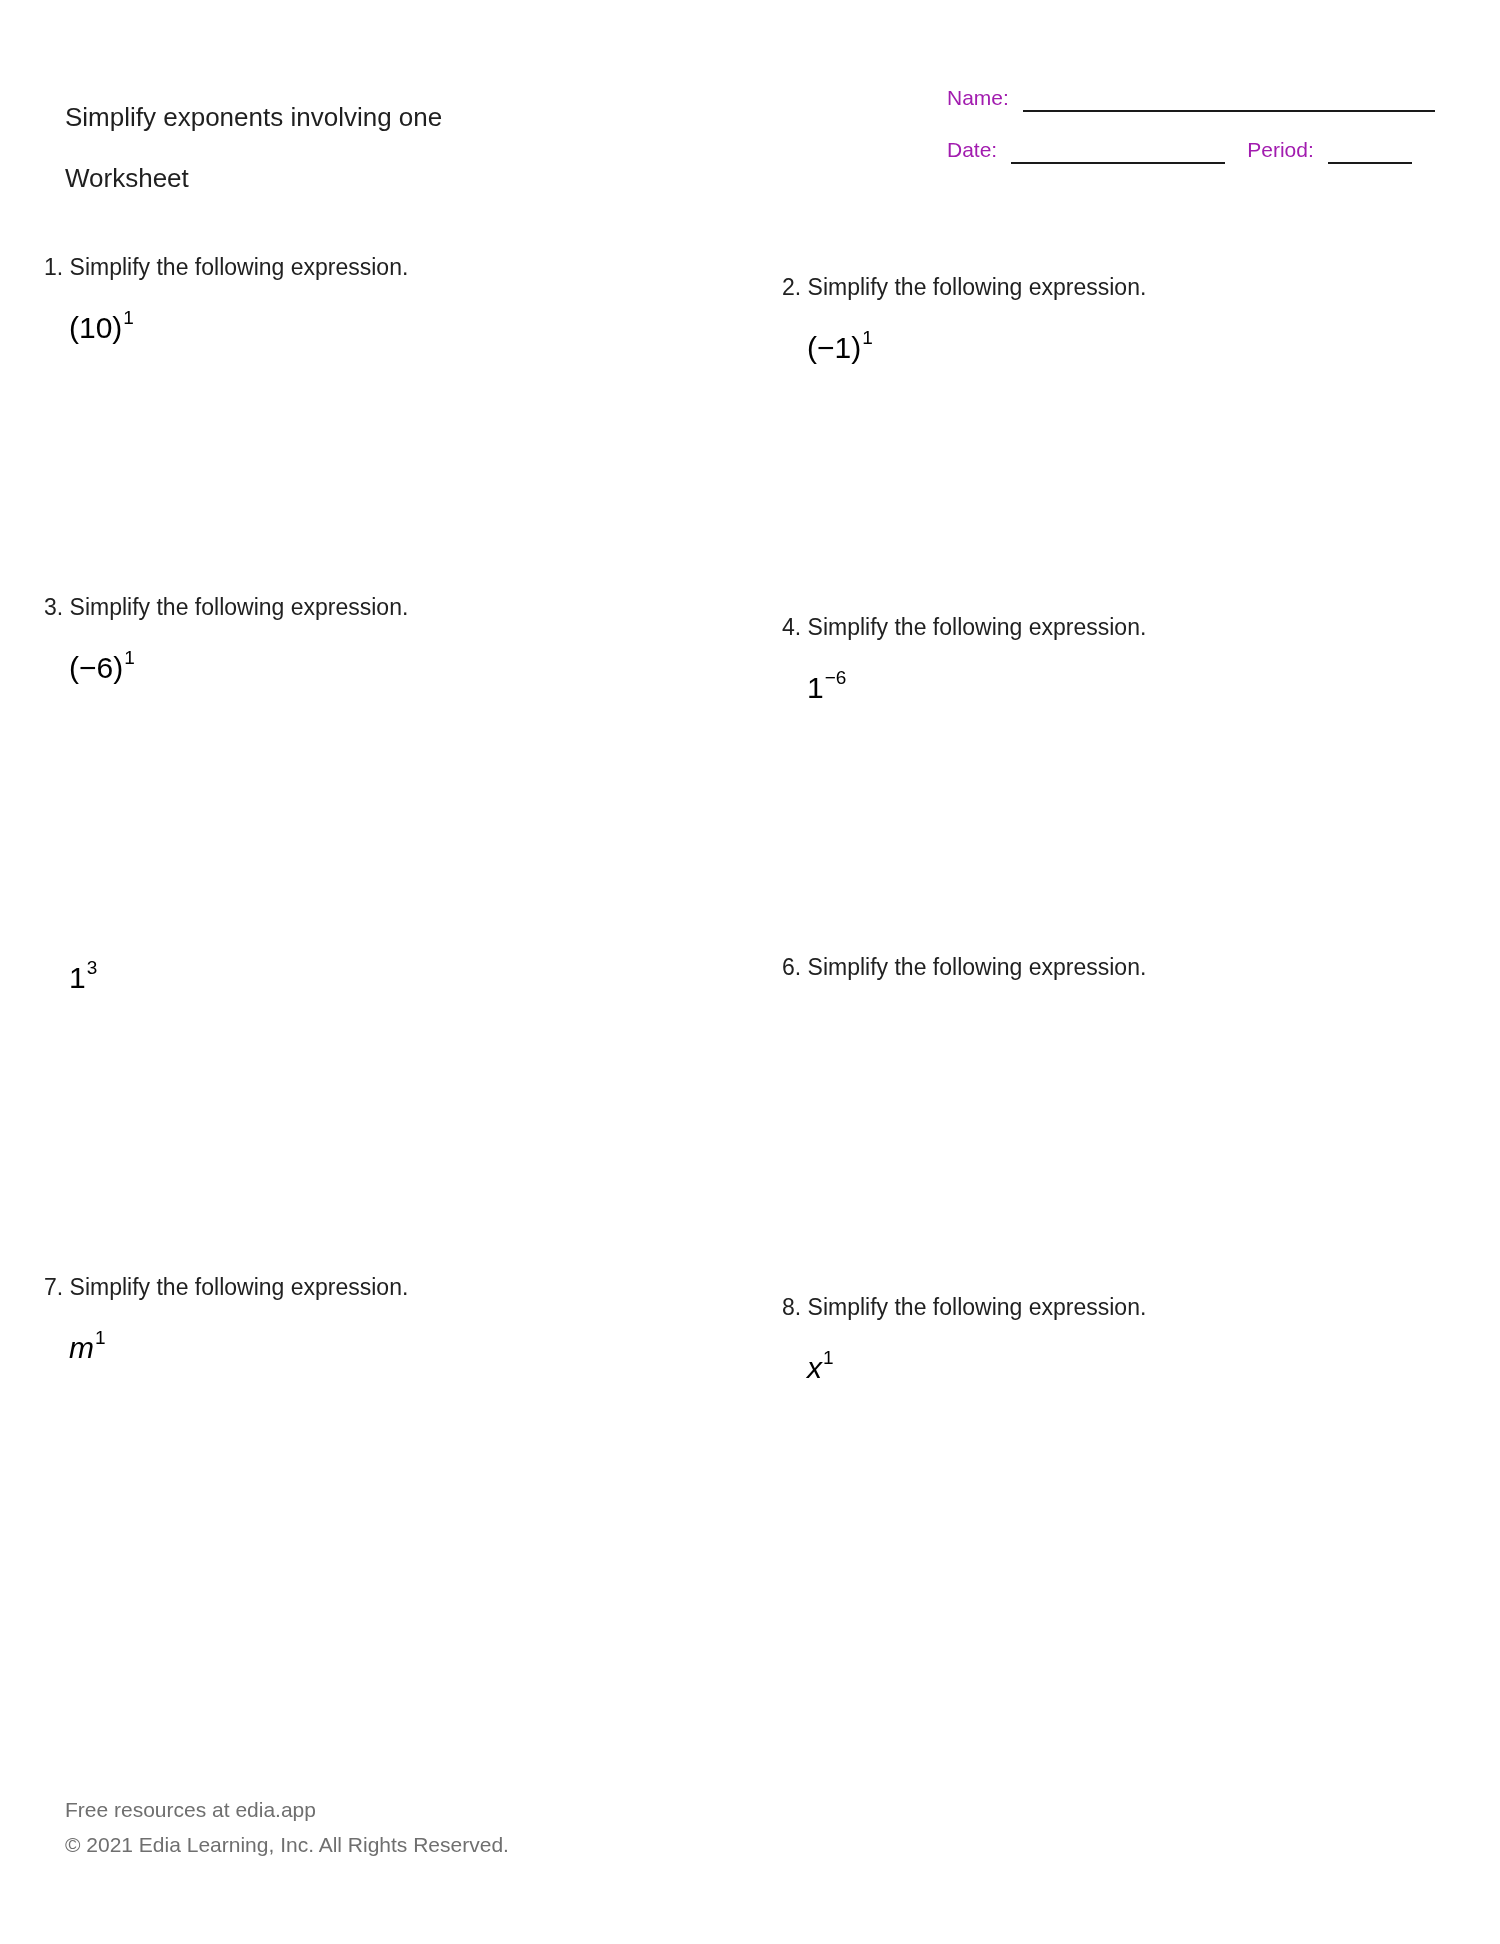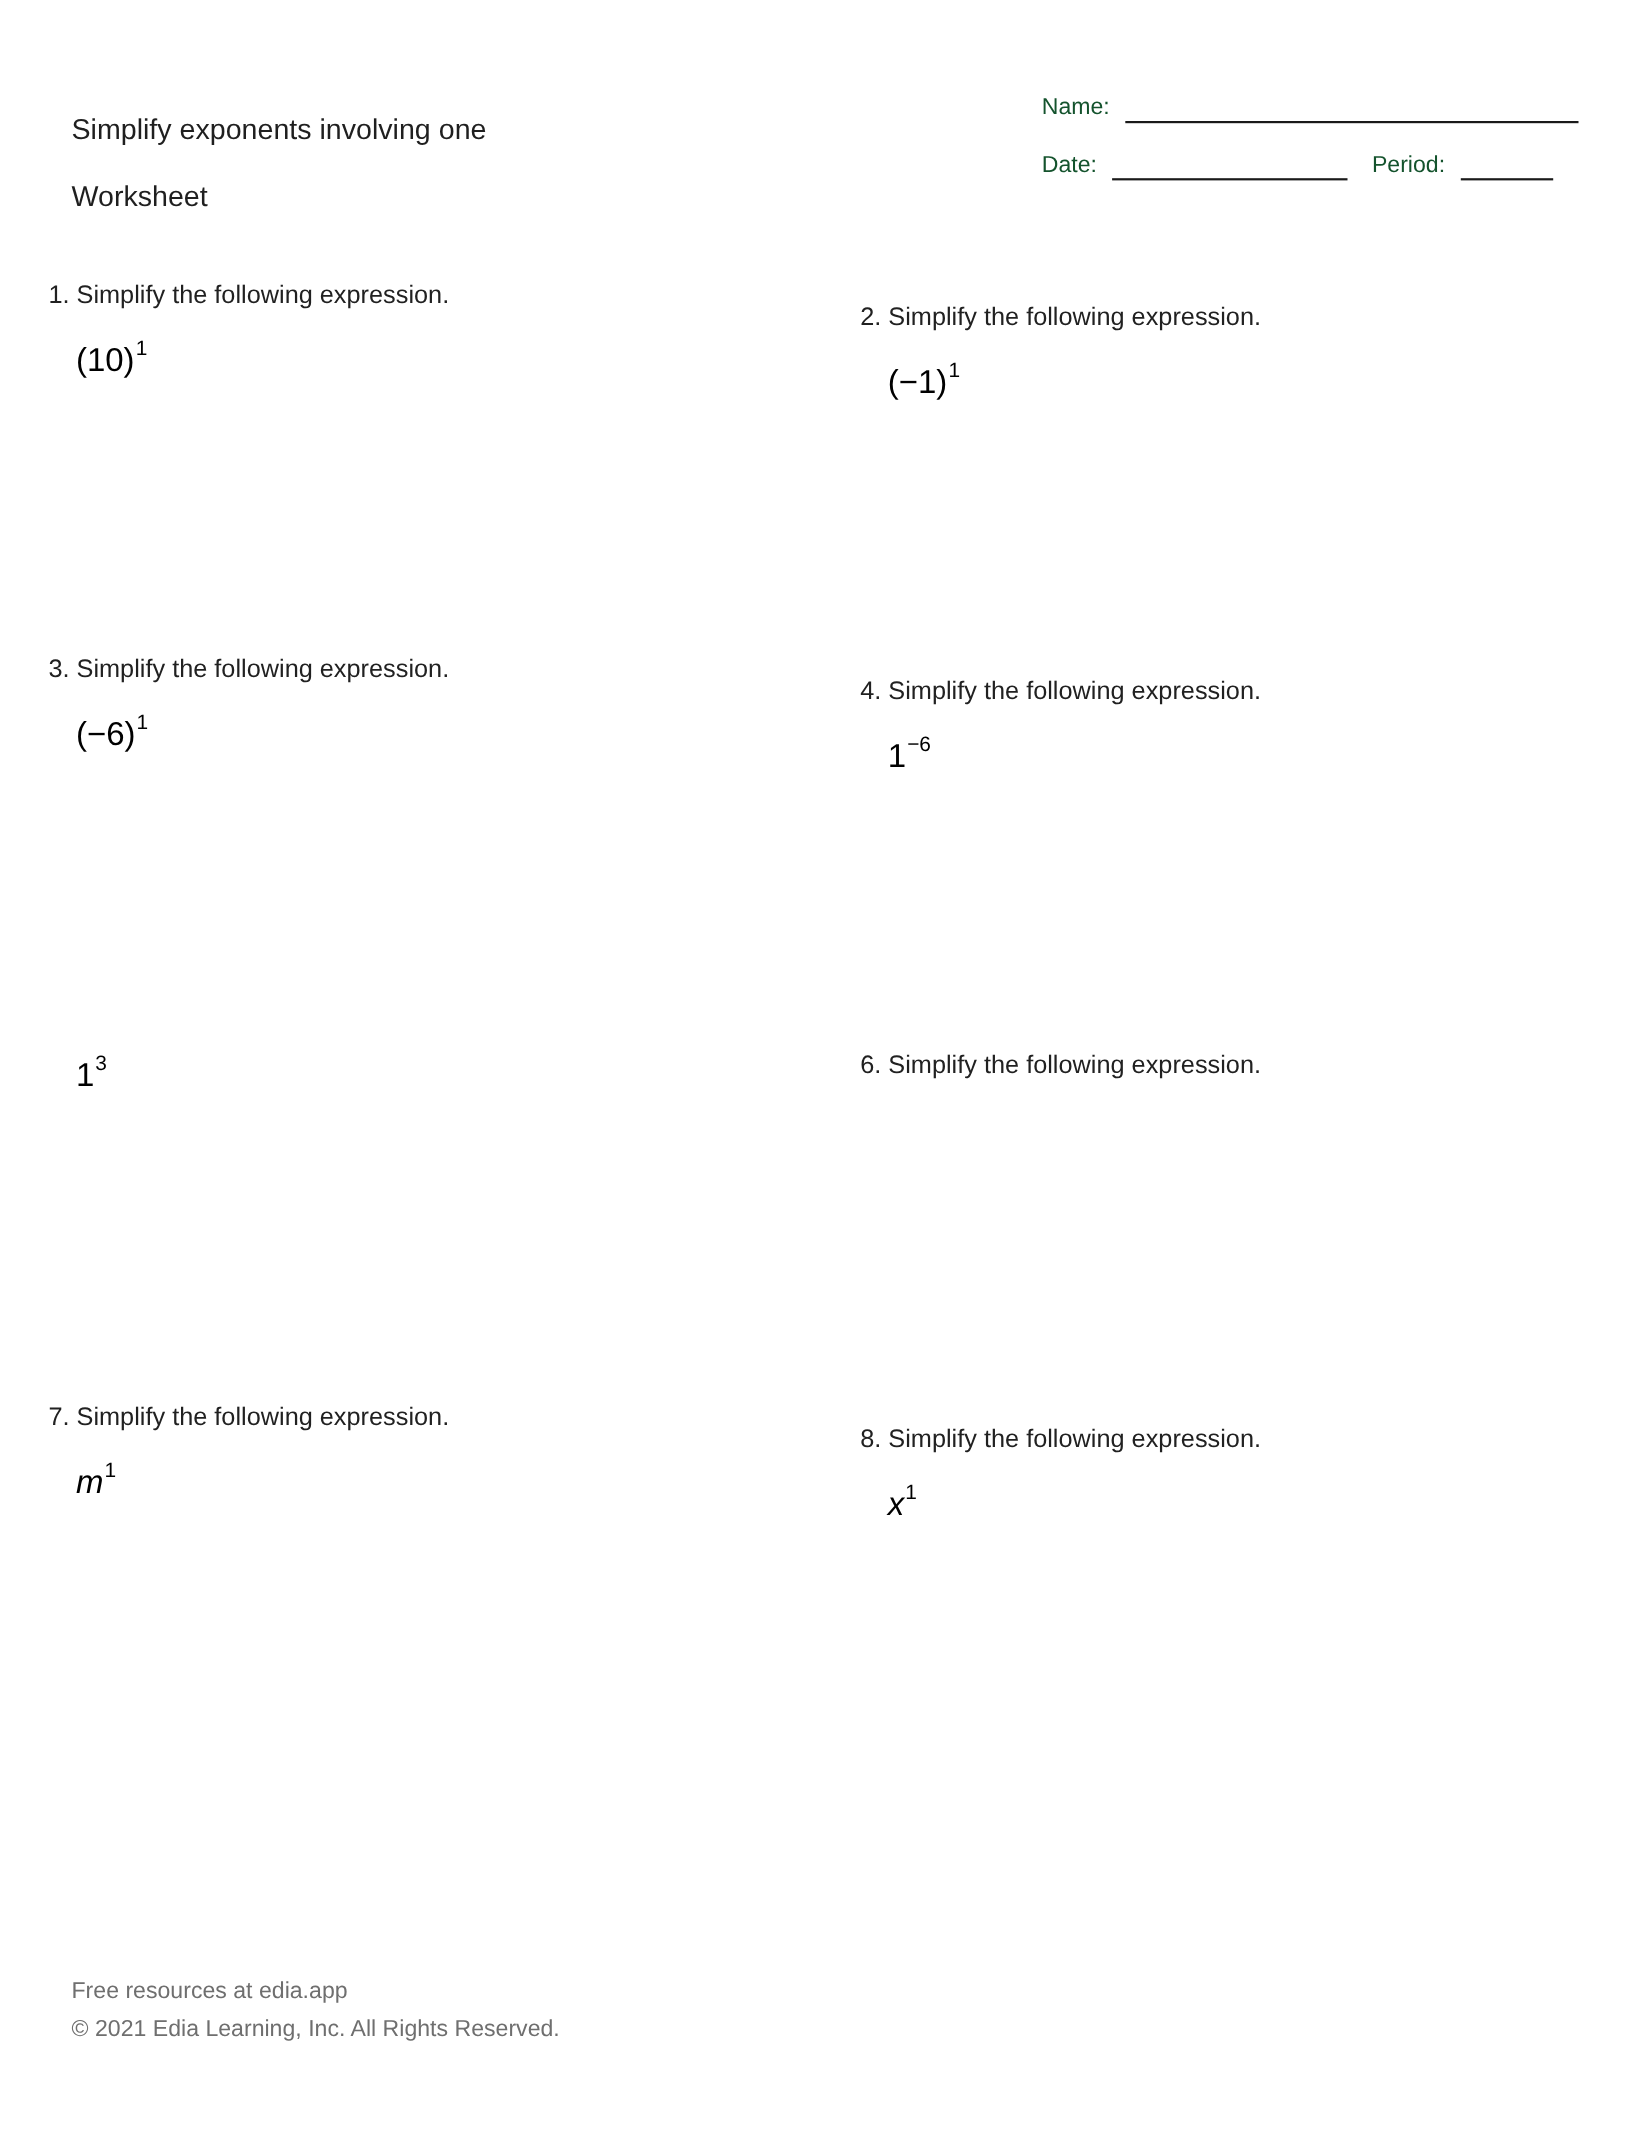--- a/index.html
+++ b/index.html
@@ -26,21 +26,21 @@
     font-weight: normal;
     color: #1f1f1f;
     line-height: 40px;
     margin-top: 21px;
   }
   .fields-block { width: 488px; padding-top: 6px; }
   .field-row {
     display: flex;
     align-items: flex-end;
     font-size: 21px;
-    color: #14532d;
+    color: #a21caf;
     height: 30px;
   }
   .field-row + .field-row { margin-top: 22px; }
   .field-label { white-space: nowrap; padding-bottom: 2px; }
   .write-line {
     border-bottom: 2px solid #1a1a1a;
     height: 24px;
     margin-left: 14px;
   }
   .line-name { flex: 1; }

